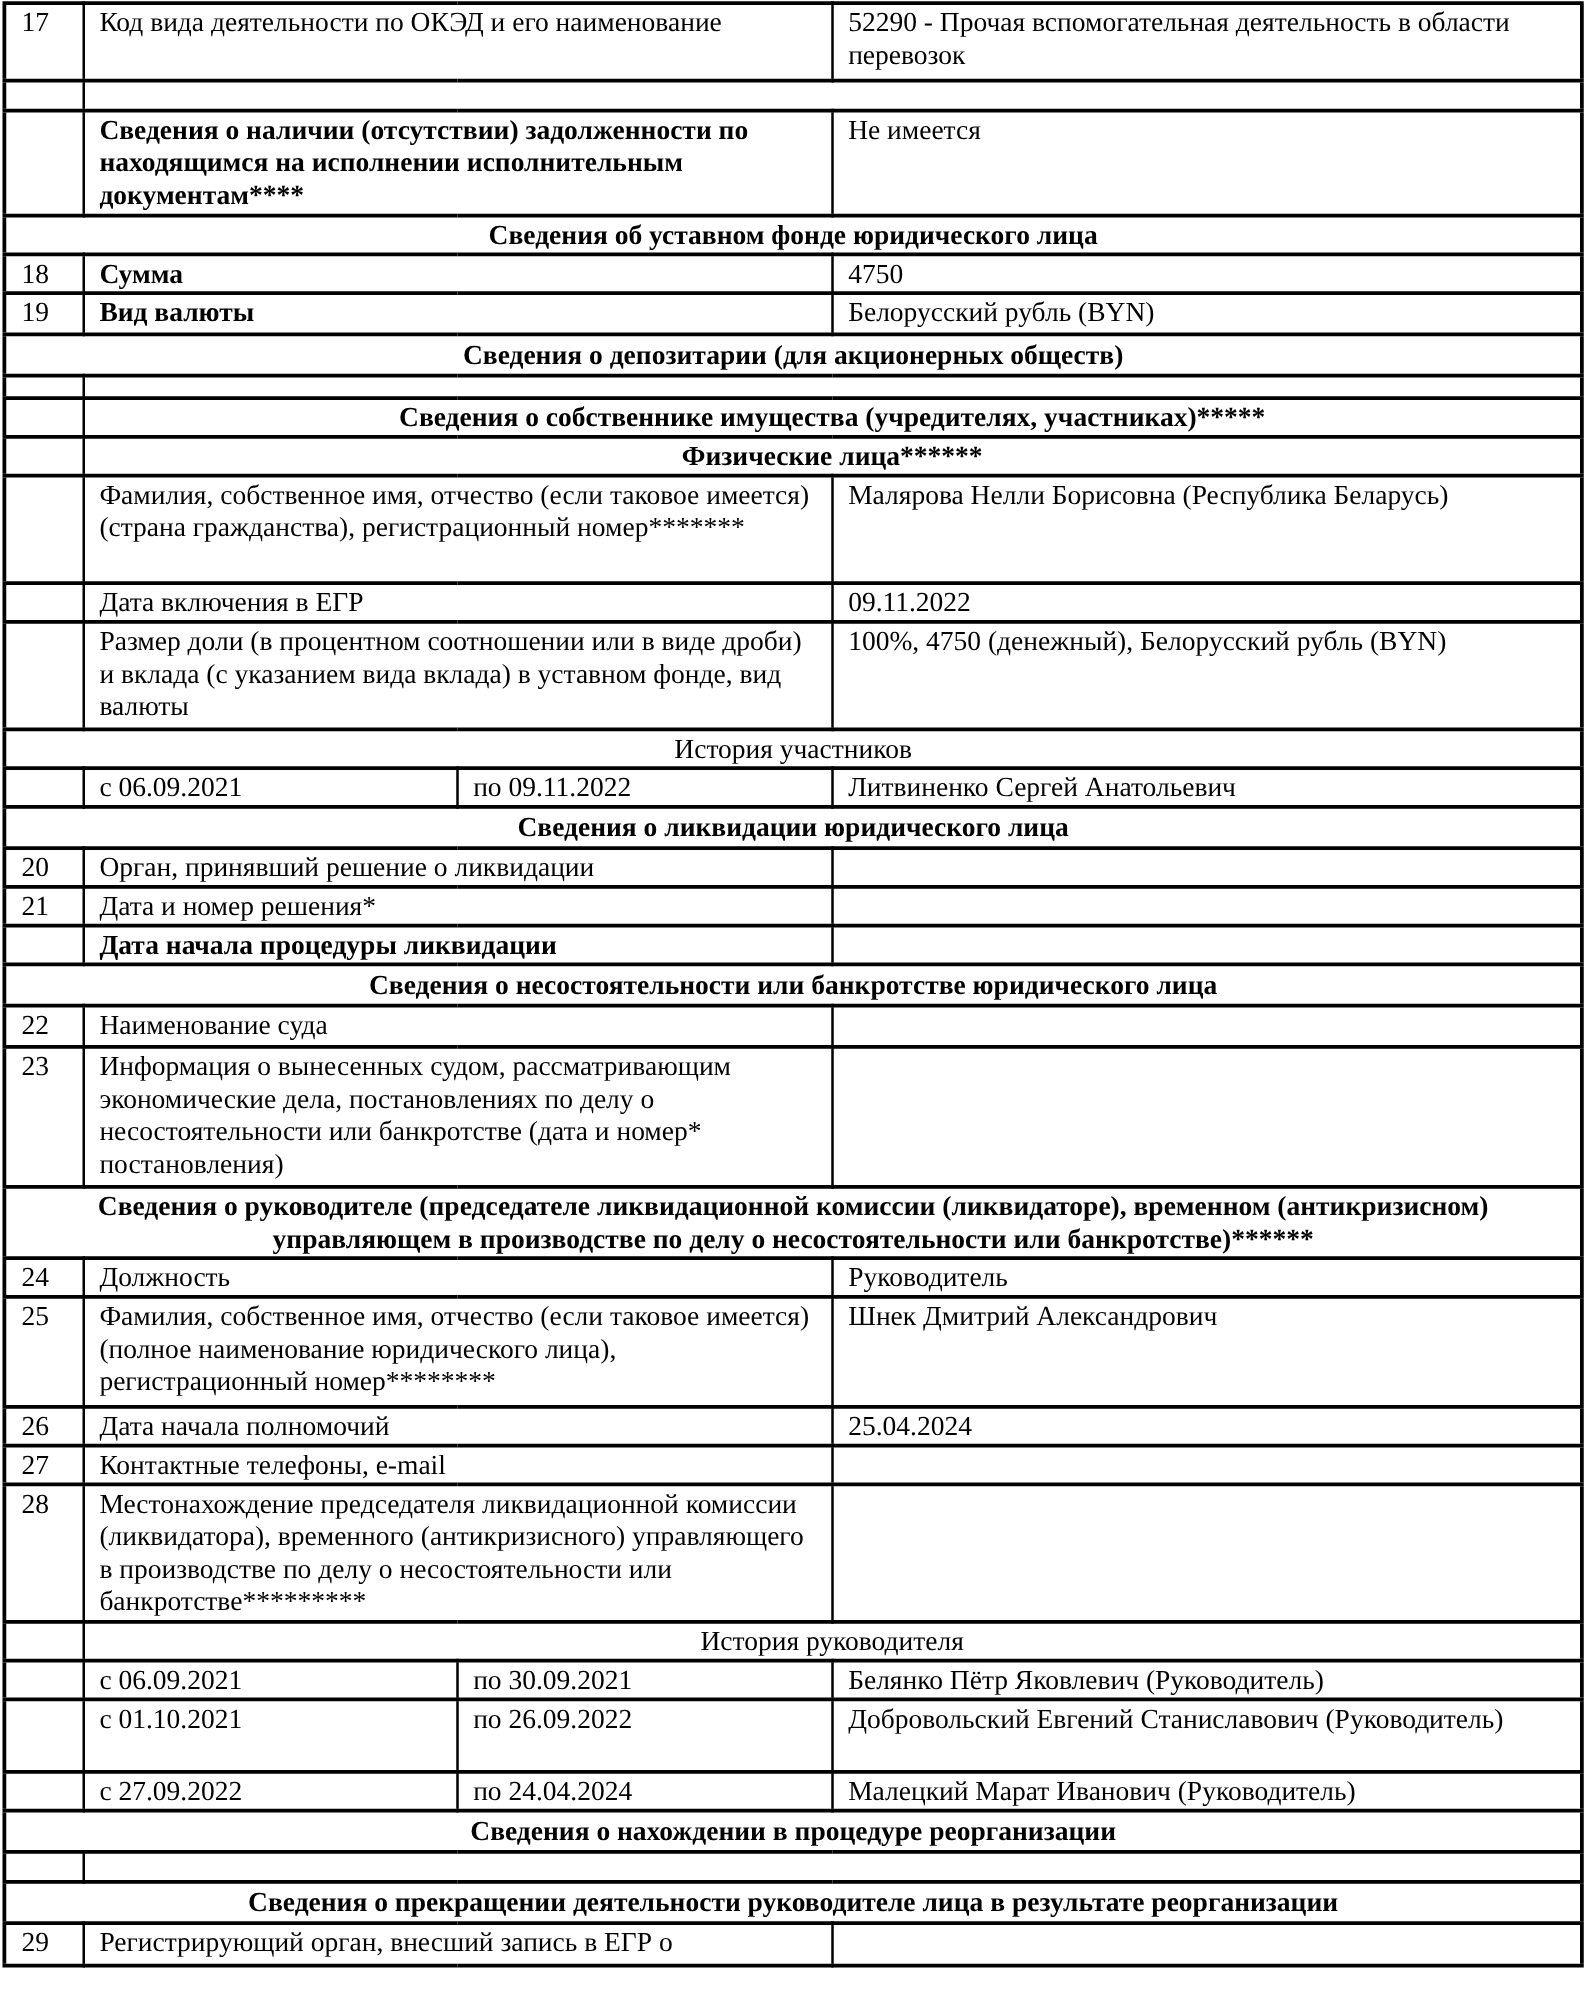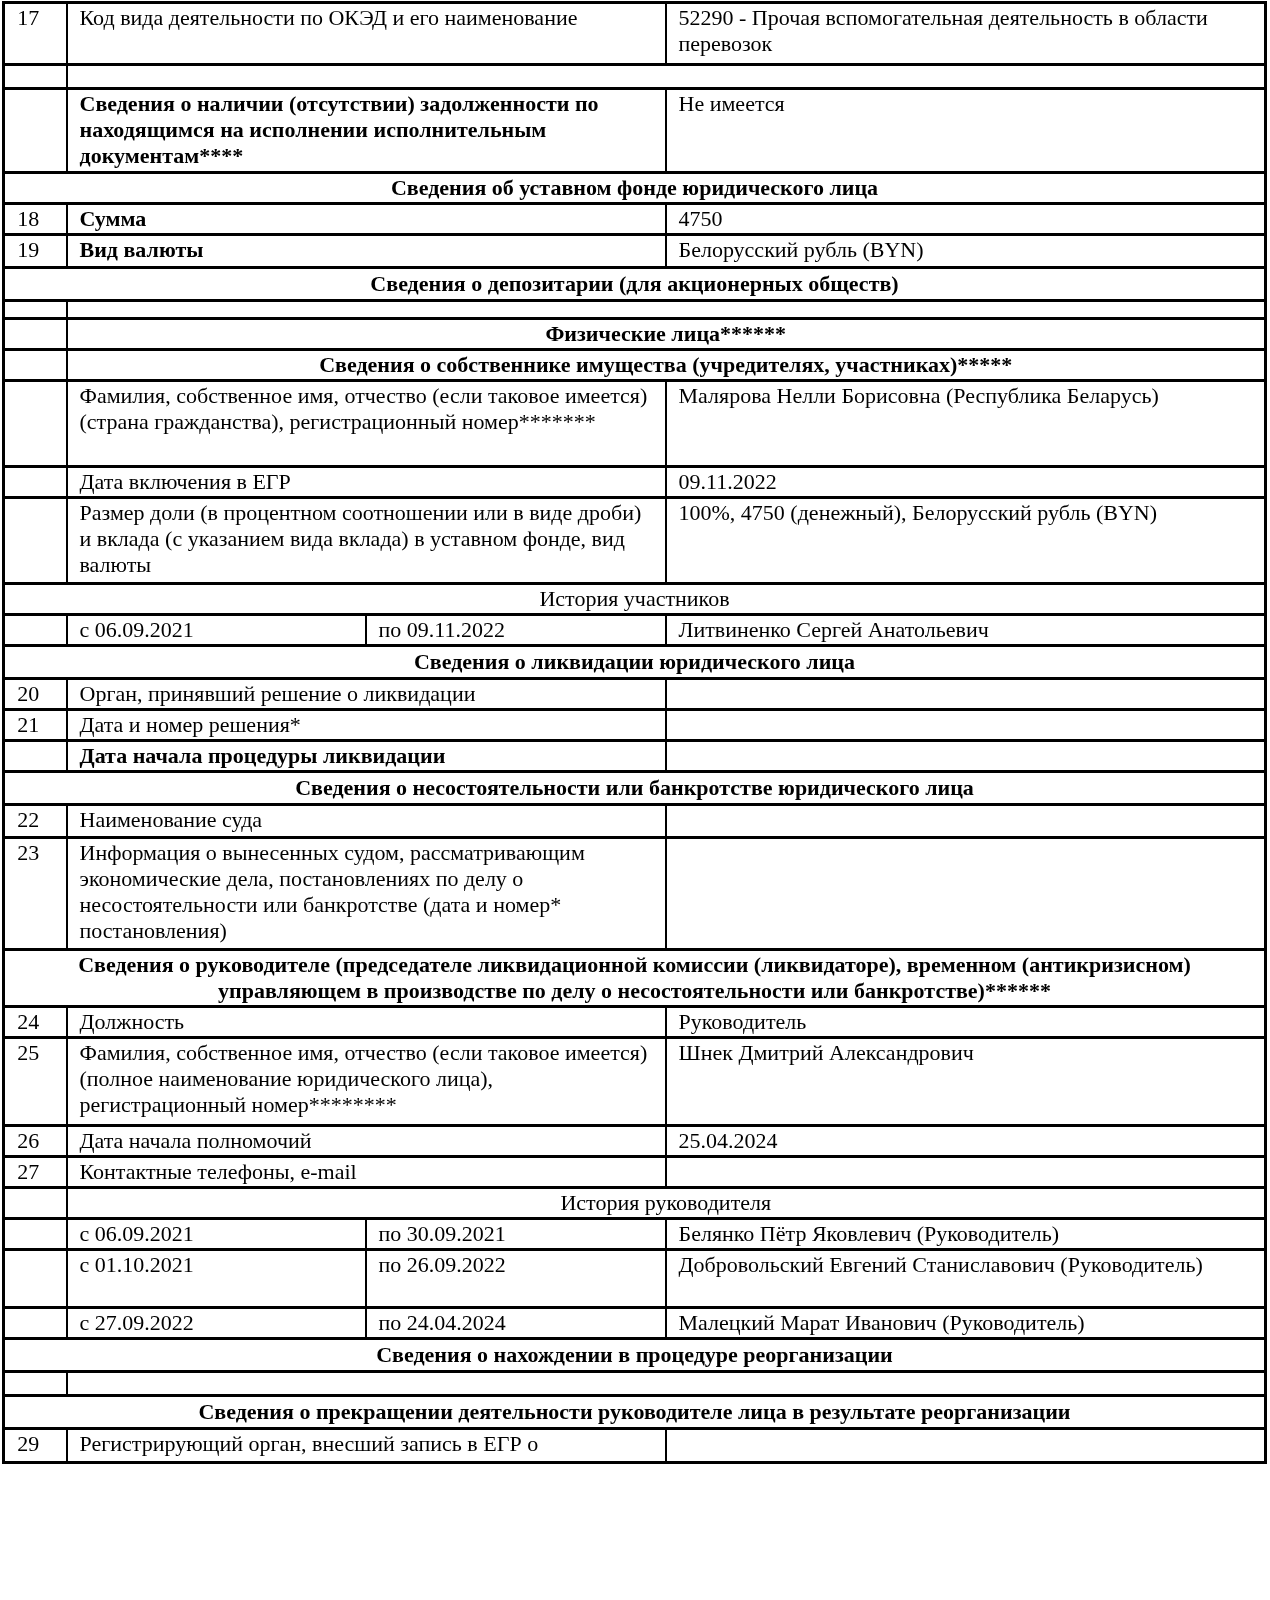--- a/index.html
+++ b/index.html
@@ -64,27 +64,27 @@
         <td class="label bold" colspan="2">Вид валюты</td>
         <td class="value">Белорусский рубль (BYN)</td>
       </tr>
       <tr style="height: 33px;">
         <td class="sec" colspan="4">Сведения о депозитарии (для акционерных обществ)</td>
       </tr>
       <tr style="height: 18px;">
         <td class="num"></td>
         <td class="value" colspan="3"></td>
       </tr>
+      <tr style="height: 31px;">
+        <td class="num"></td>
+        <td class="sec" colspan="3">Сведения о собственнике имущества (учредителях, участниках)*****</td>
+      </tr>
       <tr style="height: 27px;">
         <td class="num"></td>
         <td class="sec" colspan="3">Физические лица******</td>
-      </tr>
-      <tr style="height: 31px;">
-        <td class="num"></td>
-        <td class="sec" colspan="3">Сведения о собственнике имущества (учредителях, участниках)*****</td>
       </tr>
       <tr style="height: 86px;">
         <td class="num"></td>
         <td class="label" colspan="2">Фамилия, собственное имя, отчество (если таковое имеется) (страна гражданства), регистрационный номер*******</td>
         <td class="value">Малярова Нелли Борисовна (Республика Беларусь)</td>
       </tr>
       <tr style="height: 31px;">
         <td class="num"></td>
         <td class="label" colspan="2">Дата включения в ЕГР</td>
         <td class="value">09.11.2022</td>
@@ -150,20 +150,25 @@
       <tr style="height: 31px;">
         <td class="num">26</td>
         <td class="label" colspan="2">Дата начала полномочий</td>
         <td class="value">25.04.2024</td>
       </tr>
       <tr style="height: 31px;">
         <td class="num">27</td>
         <td class="label" colspan="2">Контактные телефоны, e-mail</td>
         <td class="value"></td>
       </tr>
+      <tr style="height: 110px;">
+        <td class="num">28</td>
+        <td class="label" colspan="2">Местонахождение председателя ликвидационной комиссии (ликвидатора), временного (антикризисного) управляющего в производстве по делу о несостоятельности или банкротстве*********</td>
+        <td class="value"></td>
+      </tr>
       <tr style="height: 31px;">
         <td class="num"></td>
         <td class="sec plain" colspan="3">История руководителя</td>
       </tr>
       <tr style="height: 31px;">
         <td class="num"></td>
         <td class="label">с 06.09.2021</td>
         <td class="label">по 30.09.2021</td>
         <td class="value">Белянко Пётр Яковлевич (Руководитель)</td>
       </tr>

